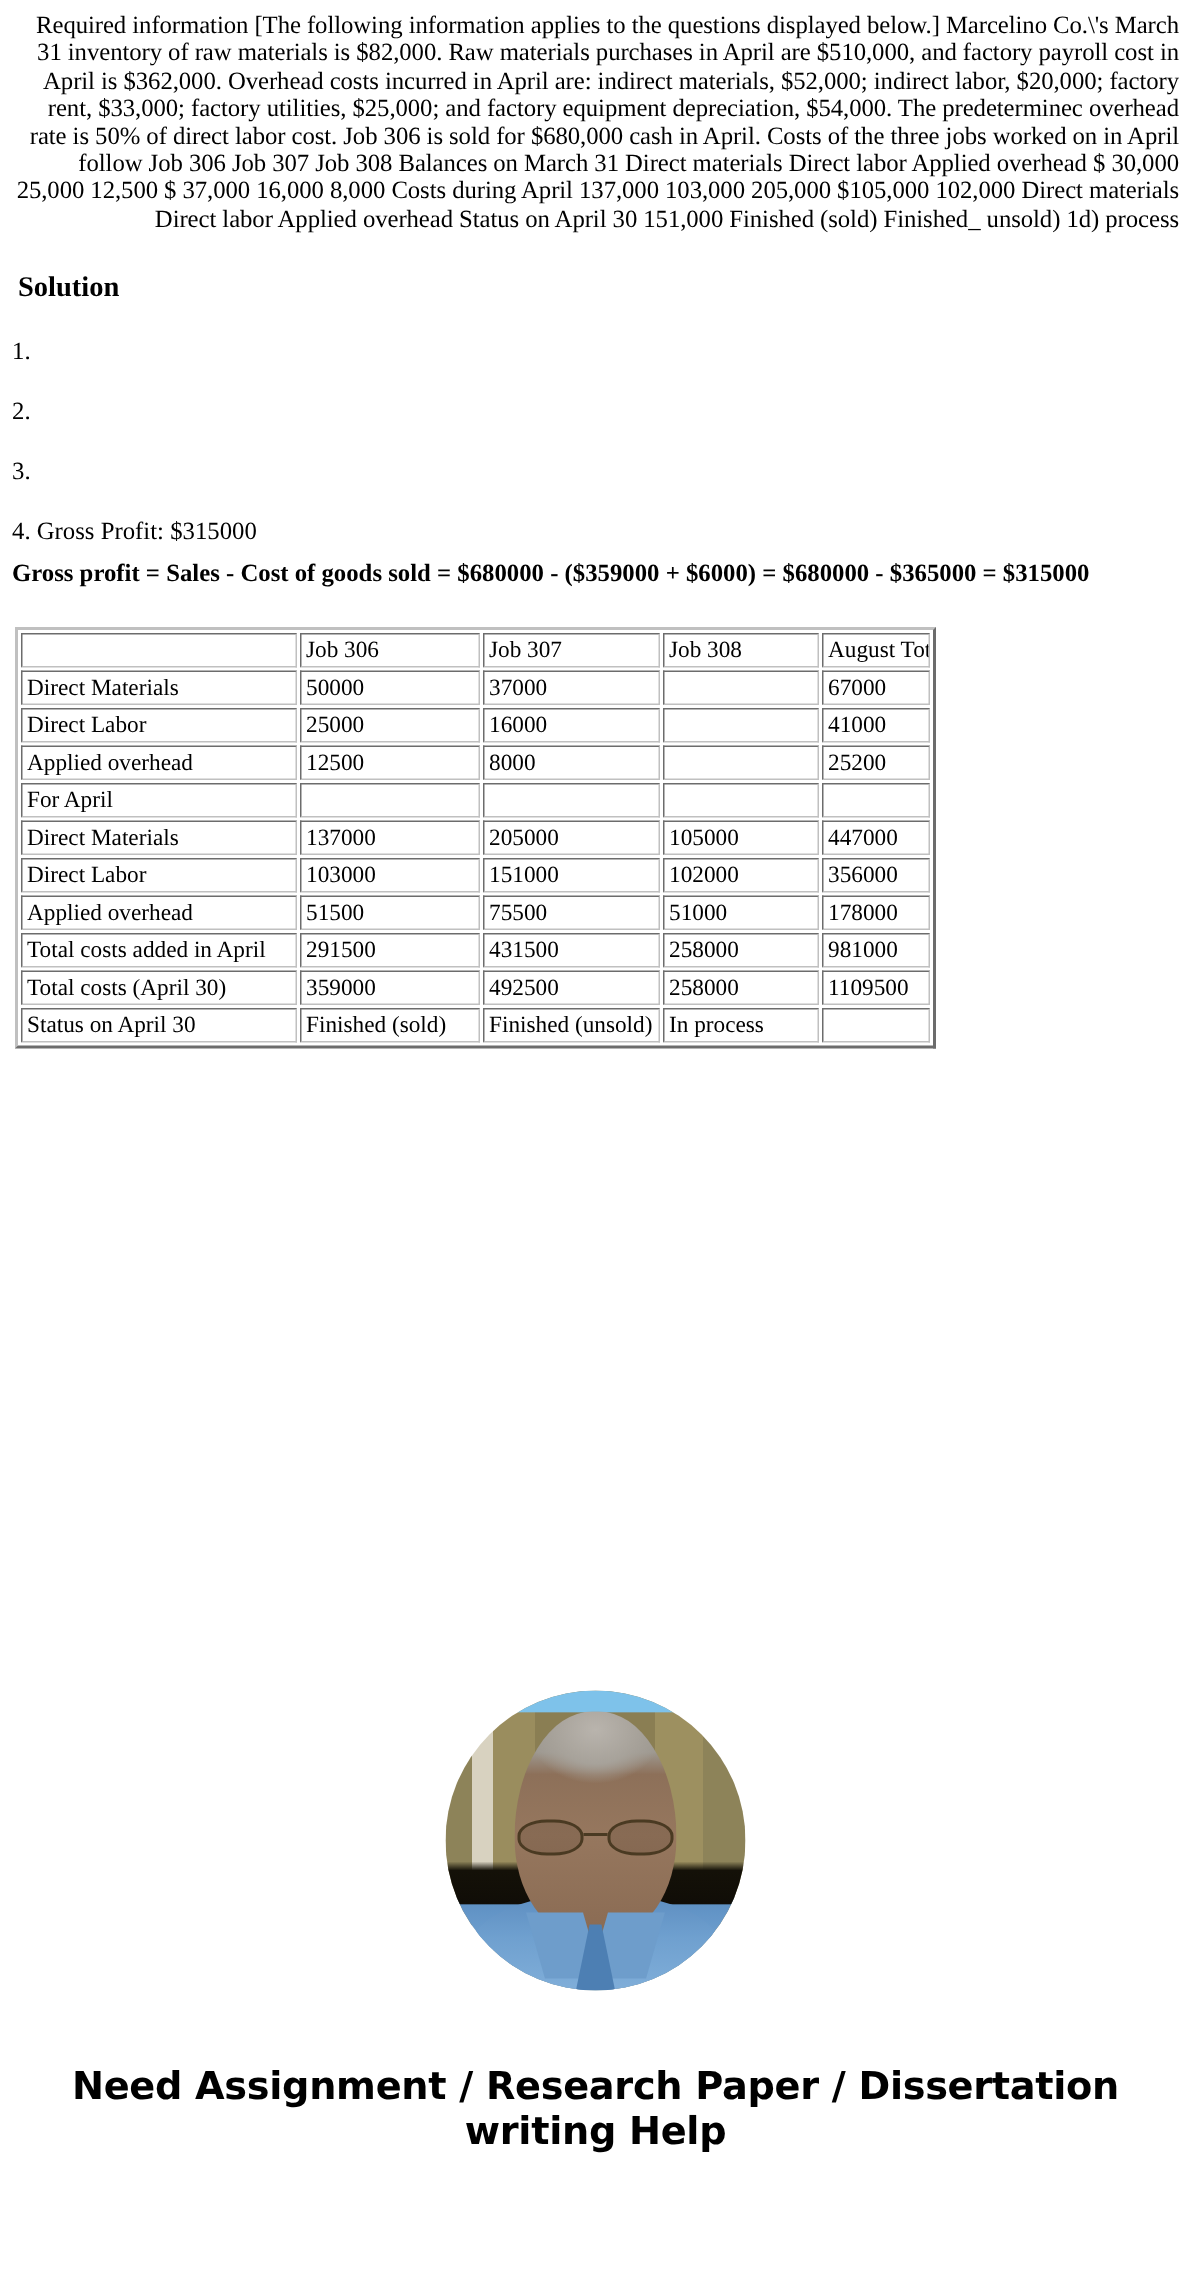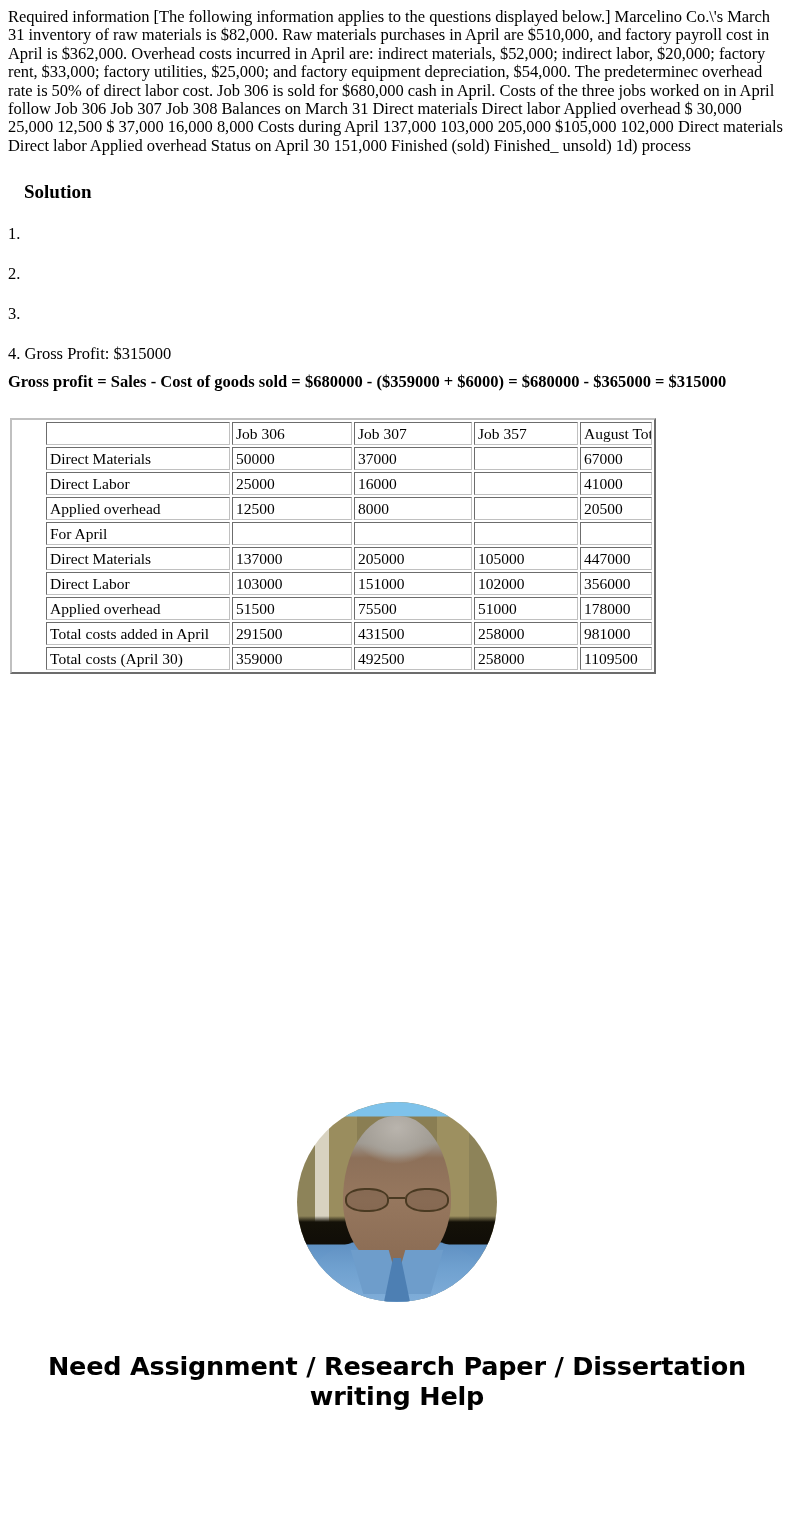--- a/index.html
+++ b/index.html
@@ -19,29 +19,29 @@
     width: 794px;
     min-height: 1523px;
     position: relative;
     box-sizing: border-box;
     padding: 8px 8px 0 8px;
   }
   
   .problem-text {
     font-size: 16.5px;
     line-height: 1.115;
-    text-align: left;
+    text-align: right;
     margin: 0 0 4px 0;
     letter-spacing: -0.05px;
   }
   
   .solution-heading {
     font-size: 19px;
     font-weight: bold;
-    margin: 27px 0 0 16px;
+    margin: 27px 0 0 4px;
     line-height: 1.1;
   }
   .answer-line {
     font-size: 16.5px;
     line-height: 1.1;
     margin: 22px 0 0 0;
   }
   .answer-line.gp-line {
     margin-top: 9px;
     font-weight: bold;
@@ -53,21 +53,20 @@
   table.cost-table {
     border-collapse: separate;
     border-spacing: 2px;
     border: 2px outset #c0c0c0;
     background: #ffffff;
     font-size: 15.5px;
     line-height: 1.12;
     table-layout: fixed;
     width: 604px;
     margin-left: 2px;
-    padding-left: 32px;
   }
   table.cost-table td {
     border: 1px inset #c0c0c0;
     padding: 1px 2px 1px 3px;
     vertical-align: middle;
     background: #ffffff;
     overflow: hidden;
     white-space: nowrap;
   }
   table.cost-table td.label-cell {
@@ -239,21 +238,21 @@
           <col class="c-j307">
           <col class="c-j308">
           <col class="c-total">
       </colgroup>
       <tbody>
 
         <tr class="norm-row">
           <td class="label-cell"></td>
           <td>Job 306</td>
           <td>Job 307</td>
-          <td>Job 357</td>
+          <td>Job 308</td>
           <td>August Total</td>
         </tr>
 
 
         <tr class="norm-row">
           <td class="label-cell">Direct Materials</td>
           <td>50000</td>
           <td>37000</td>
           <td></td>
           <td>67000</td>
@@ -265,21 +264,21 @@
           <td>16000</td>
           <td></td>
           <td>41000</td>
         </tr>
 
         <tr class="norm-row">
           <td class="label-cell">Applied overhead</td>
           <td>12500</td>
           <td>8000</td>
           <td></td>
-          <td>20500</td>
+          <td>25200</td>
         </tr>
 
 
         <tr class="norm-row">
           <td class="label-cell">For April</td>
           <td></td>
           <td></td>
           <td></td>
           <td></td>
         </tr>
@@ -317,20 +316,27 @@
         </tr>
 
         <tr class="norm-row">
           <td class="label-cell">Total costs (April 30)</td>
           <td>359000</td>
           <td>492500</td>
           <td>258000</td>
           <td>1109500</td>
         </tr>
 
+        <tr class="norm-row">
+          <td class="label-cell">Status on April 30</td>
+          <td>Finished (sold)</td>
+          <td>Finished (unsold)</td>
+          <td>In process</td>
+          <td></td>
+        </tr>
 
 
       </tbody>
     </table>
   </div>
 
   <div class="footer-block" style="margin-top:428px;">
 
     <div class="avatar">
       <div class="avatar-art"></div>

